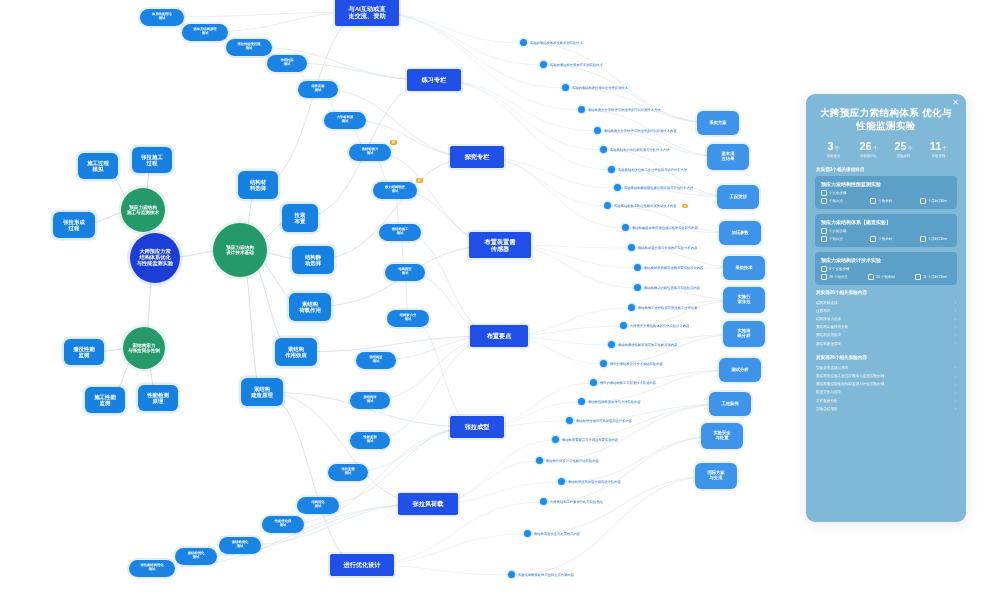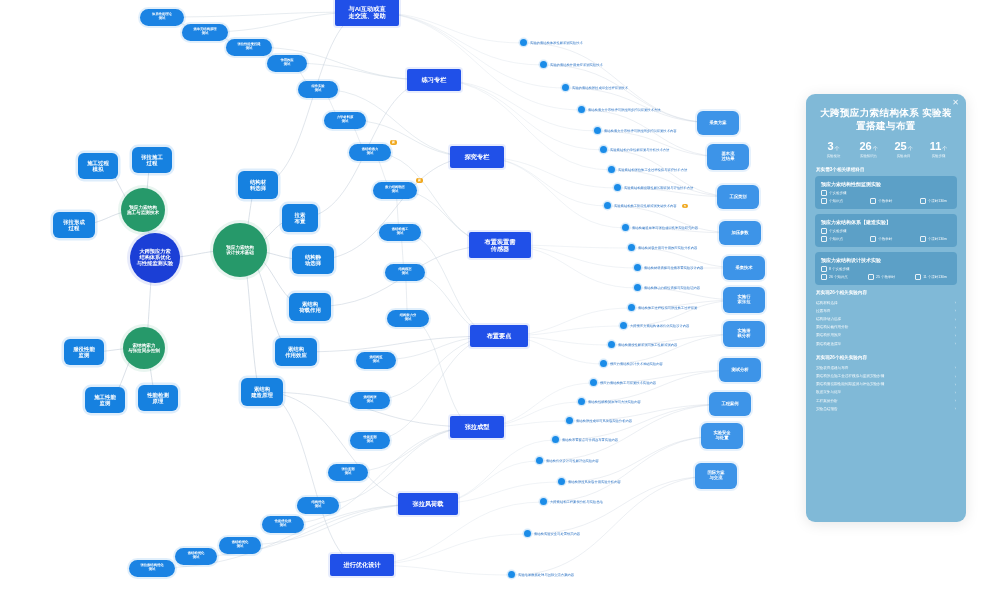--- a/index.html
+++ b/index.html
@@ -384,21 +384,21 @@
       <div class="leaf" style="left: 508px; top: 571px;">
         <span class="dot"></span>
         <span class="txt">实验结果数据处理与国际交流方案内容</span>
       </div>
     </div>
 </div>
 
 <div id="panel">
   <div class="close">✕</div>
   <div class="ptitle">大跨预应力索结构体系
-实验装置搭建与布置</div>
+优化与性能监测实验</div>
   <div class="stats" id="panel-stats">
       <div class="stat">
         <div class="num">3<span class="u">个</span></div>
         <div class="lbl">实验模块</div>
       </div>
       <div class="stat">
         <div class="num">26<span class="u">个</span></div>
         <div class="lbl">实验知识点</div>
       </div>
       <div class="stat">

